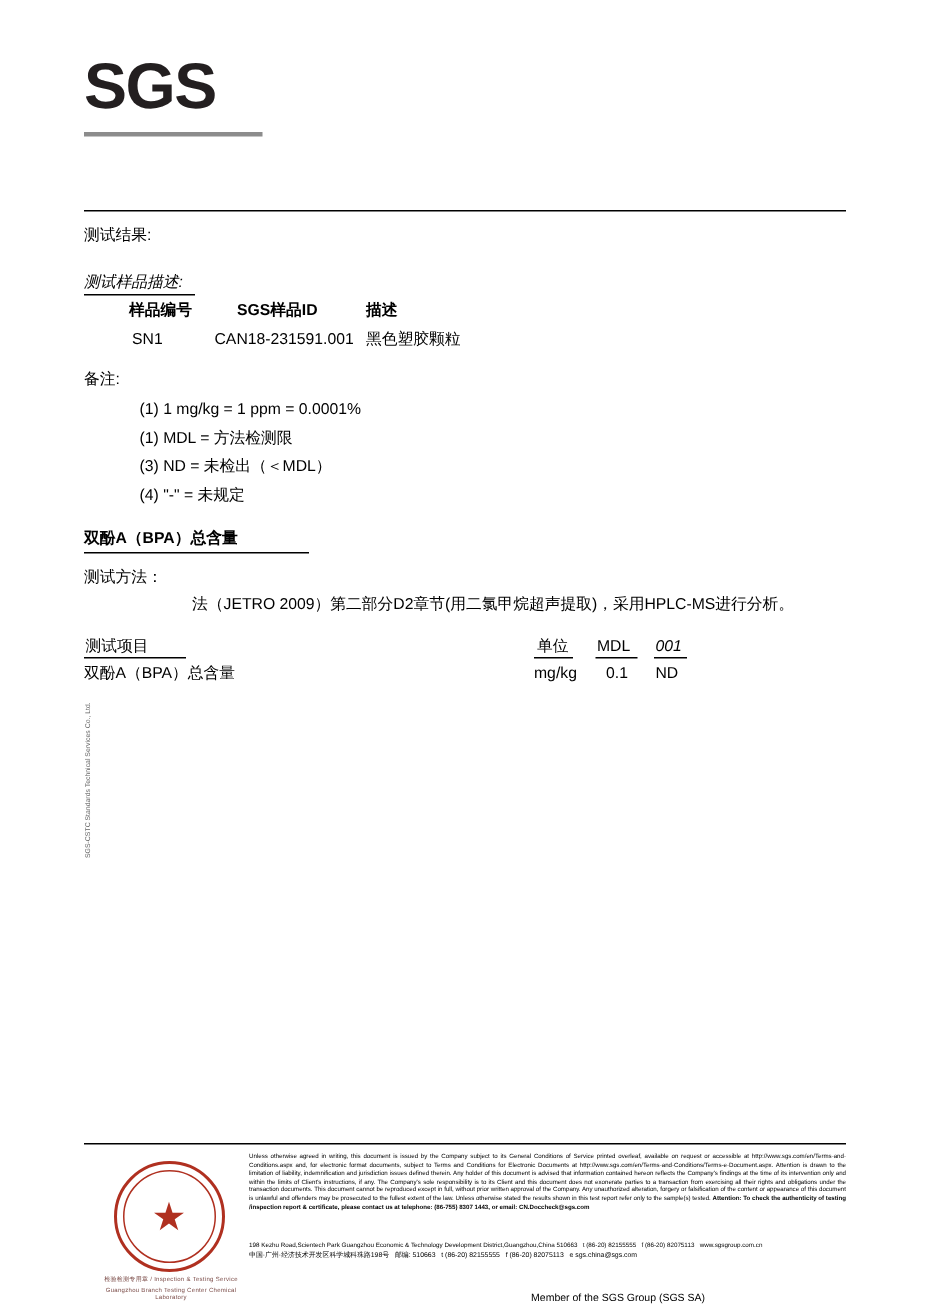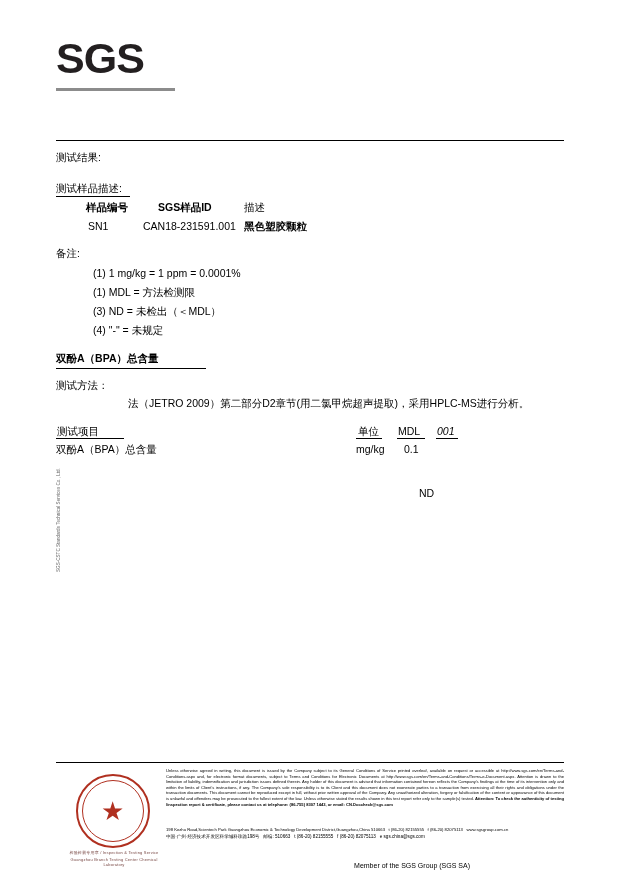--- a/index.html
+++ b/index.html
@@ -91,37 +91,37 @@
   }
 
   
   .lbl {
     position: absolute;
     font-size: 10.5px;
     line-height: 15px;
     white-space: nowrap;
   }
   .result-label { left: 56px; top: 150px; }
-  .sample-desc-label { left: 56px; top: 181px; }
+  .sample-desc-label { left: 56px; top: 181px; font-style: italic; }
   .sample-desc-underline {
     position: absolute;
     left: 56px;
     top: 196px;
     width: 74px;
     height: 1px;
     background: #000;
   }
 
   
   .st-h1 { left: 86px;  top: 200px; font-weight: bold; }
   .st-h2 { left: 158px; top: 200px; font-weight: bold; }
-  .st-h3 { left: 244px; top: 200px; font-weight: normal; }
+  .st-h3 { left: 244px; top: 200px; font-weight: bold; }
   .st-v1 { left: 88px;  top: 219px; }
   .st-v2 { left: 143px; top: 219px; }
-  .st-v3 { left: 244px; top: 219px; font-weight: bold; }
+  .st-v3 { left: 244px; top: 219px; }
 
   .notes-label { left: 56px; top: 246px; }
   .note1 { left: 93px; top: 266px; }
   .note2 { left: 93px; top: 285px; }
   .note3 { left: 93px; top: 304px; }
   .note4 { left: 93px; top: 323px; }
 
   
   .section-heading {
     position: absolute;
@@ -145,21 +145,21 @@
   .method-line2 { left: 128px; top: 396px; }
 
   
   .rt-h-item  { left: 57px;  top: 424px; }
   .rt-h-unit  { left: 358px; top: 424px; }
   .rt-h-mdl   { left: 398px; top: 424px; }
   .rt-h-001   { left: 437px; top: 424px; font-style: italic; }
   .rt-v-item  { left: 56px;  top: 442px; }
   .rt-v-unit  { left: 356px; top: 442px; }
   .rt-v-mdl   { left: 404px; top: 442px; text-align: center; }
-  .rt-v-001   { left: 419px; top: 442px; margin-top: 44px; }
+  .rt-v-001   { left: 437px; top: 442px; }
 
   .u-item { position:absolute; left:56px; top:438px; width:68px; height:1px; background:#000; }
   .u-unit { position:absolute; left:356px; top:438px; width:26px; height:1px; background:#000; }
   .u-mdl  { position:absolute; left:397px; top:438px; width:28px; height:1px; background:#000; }
   .u-001  { position:absolute; left:436px; top:438px; width:22px; height:1px; background:#000; }
 
   
   .hr-footer {
     position: absolute;
     left: 56px;

